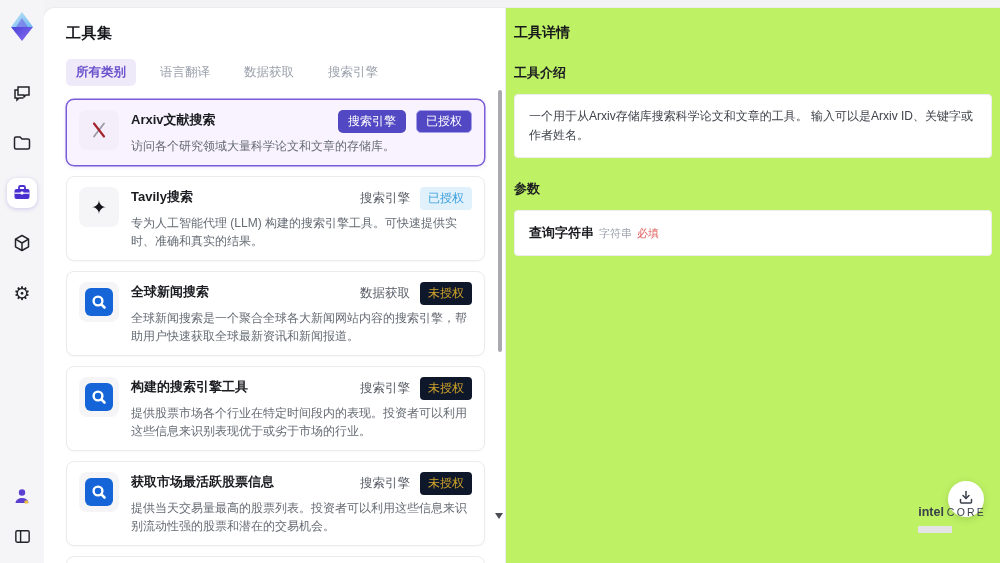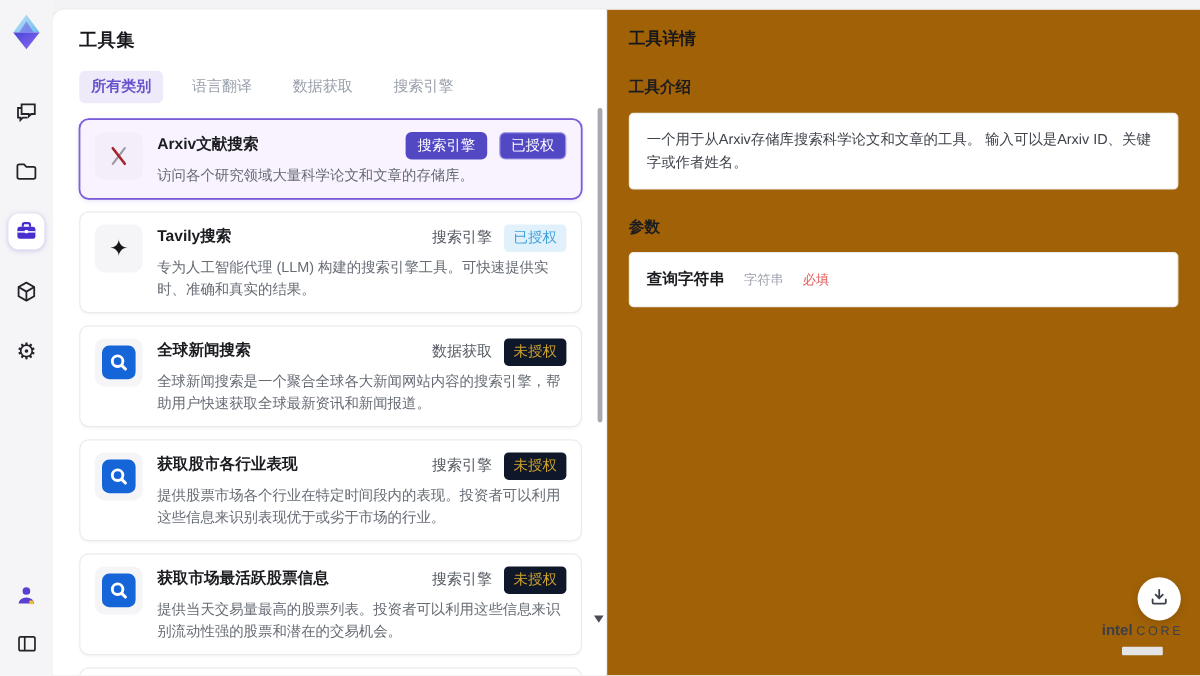--- a/index.html
+++ b/index.html
@@ -48,36 +48,36 @@
   .chip-solid.outlined { border:1px solid #a79ee9; padding:2px 9px; }
   .cat-text { font-size:12.5px; color:#565b64; }
   .chip-blue { background:#e1f1fb; color:#3ea0dd; font-size:12px; padding:3px 8px; border-radius:4px; }
   .chip-yellow { background:#0f172a; color:#cfa32a; font-size:12px; padding:3px 8px; border-radius:4px; }
 
   .scroll-thumb { position:absolute; right:3px; top:82px; width:4px; height:262px; border-radius:2px; background:#a9a9af; }
   .scroll-caret { position:absolute; right:2px; top:505px; width:0; height:0;
                   border-left:4px solid transparent; border-right:4px solid transparent; border-top:6px solid #4a4d55; }
 
   
-  .pane-right { flex:1; background:#a16207; border-left:1px solid #ededef; padding:16px 18px; position:relative; }
+  .pane-right { flex:1; background:#bef264; border-left:1px solid #ededef; padding:16px 8px; position:relative; }
   .dt-title { font-size:14px; font-weight:800; color:#17181c; }
   .sec-title { font-size:13px; font-weight:800; color:#1b1c20; margin-top:22px; }
   .info-box { margin-top:12px; background:#fff; border:1px solid #ededef; border-radius:4px;
               padding:12px 14px; font-size:12px; color:#3f434b; line-height:1.6; }
   .param-box { margin-top:12px; background:#fff; border:1px solid #ededef; border-radius:4px; padding:13px 14px; }
-  .param-line { display:flex; align-items:baseline; gap:16px; }
+  .param-line { display:flex; align-items:baseline; gap:5px; }
   .param-name { font-size:13px; font-weight:800; color:#1b1c20; }
   .param-type { font-size:11px; color:#9aa0ab; }
   .param-required { font-size:11px; color:#e25d5d; }
   .param-desc { font-size:12px; color:#666b74; margin-top:10px; }
 
   
   .fab { position:absolute; right:16px; bottom:46px; width:36px; height:36px; border-radius:50%;
          background:#fff; box-shadow:0 2px 8px rgba(0,0,0,.14); display:grid; place-items:center; cursor:pointer; }
-  .brand { position:absolute; right:14px; bottom:12px; text-align:center; line-height:1.1; }
+  .brand { position:absolute; right:14px; bottom:26px; text-align:left; line-height:1.1; }
   .brand .b-intel { font-size:12.5px; font-weight:700; color:#3a3f4a; }
   .brand .b-core { font-size:10.5px; letter-spacing:2.2px; color:#3a3f4a; text-transform:uppercase; margin-left:3px; }
   .brand .b-bar { display:inline-block; margin-top:2px; width:34px; height:7px; background:#e4e4e7; border-radius:1px; }
 </style>
 </head>
 <body>
 
 <div class="rail">
   <div class="logo">
     <svg viewBox="0 0 32 34" width="32" height="34">
@@ -224,21 +224,21 @@
     <div class="tool-ico">
             <span class="blue-sq">
               <svg width="18" height="18" viewBox="0 0 18 18" fill="none" stroke="#ffffff">
                 <circle cx="8" cy="8" r="4.4" stroke-width="2.4"></circle>
                 <line x1="11.4" y1="11.4" x2="14.5" y2="14.5" stroke-width="2.6" stroke-linecap="round"></line>
               </svg>
             </span>
           </div>
     <div class="tool-mid">
       <div class="tool-head">
-        <span class="tool-name">获取股市各行业表现</span>
+        <span class="tool-name">构建的搜索引擎工具</span>
         <span class="tool-badges">
                 <span class="cat-text">搜索引擎</span>
                 <span class="chip-yellow">未授权</span>
               </span>
       </div>
       <div class="tool-desc">提供股票市场各个行业在特定时间段内的表现。投资者可以利用这些信息来识别表现优于或劣于市场的行业。</div>
     </div>
   </div>
         <div class="card">
     <div class="tool-ico">

